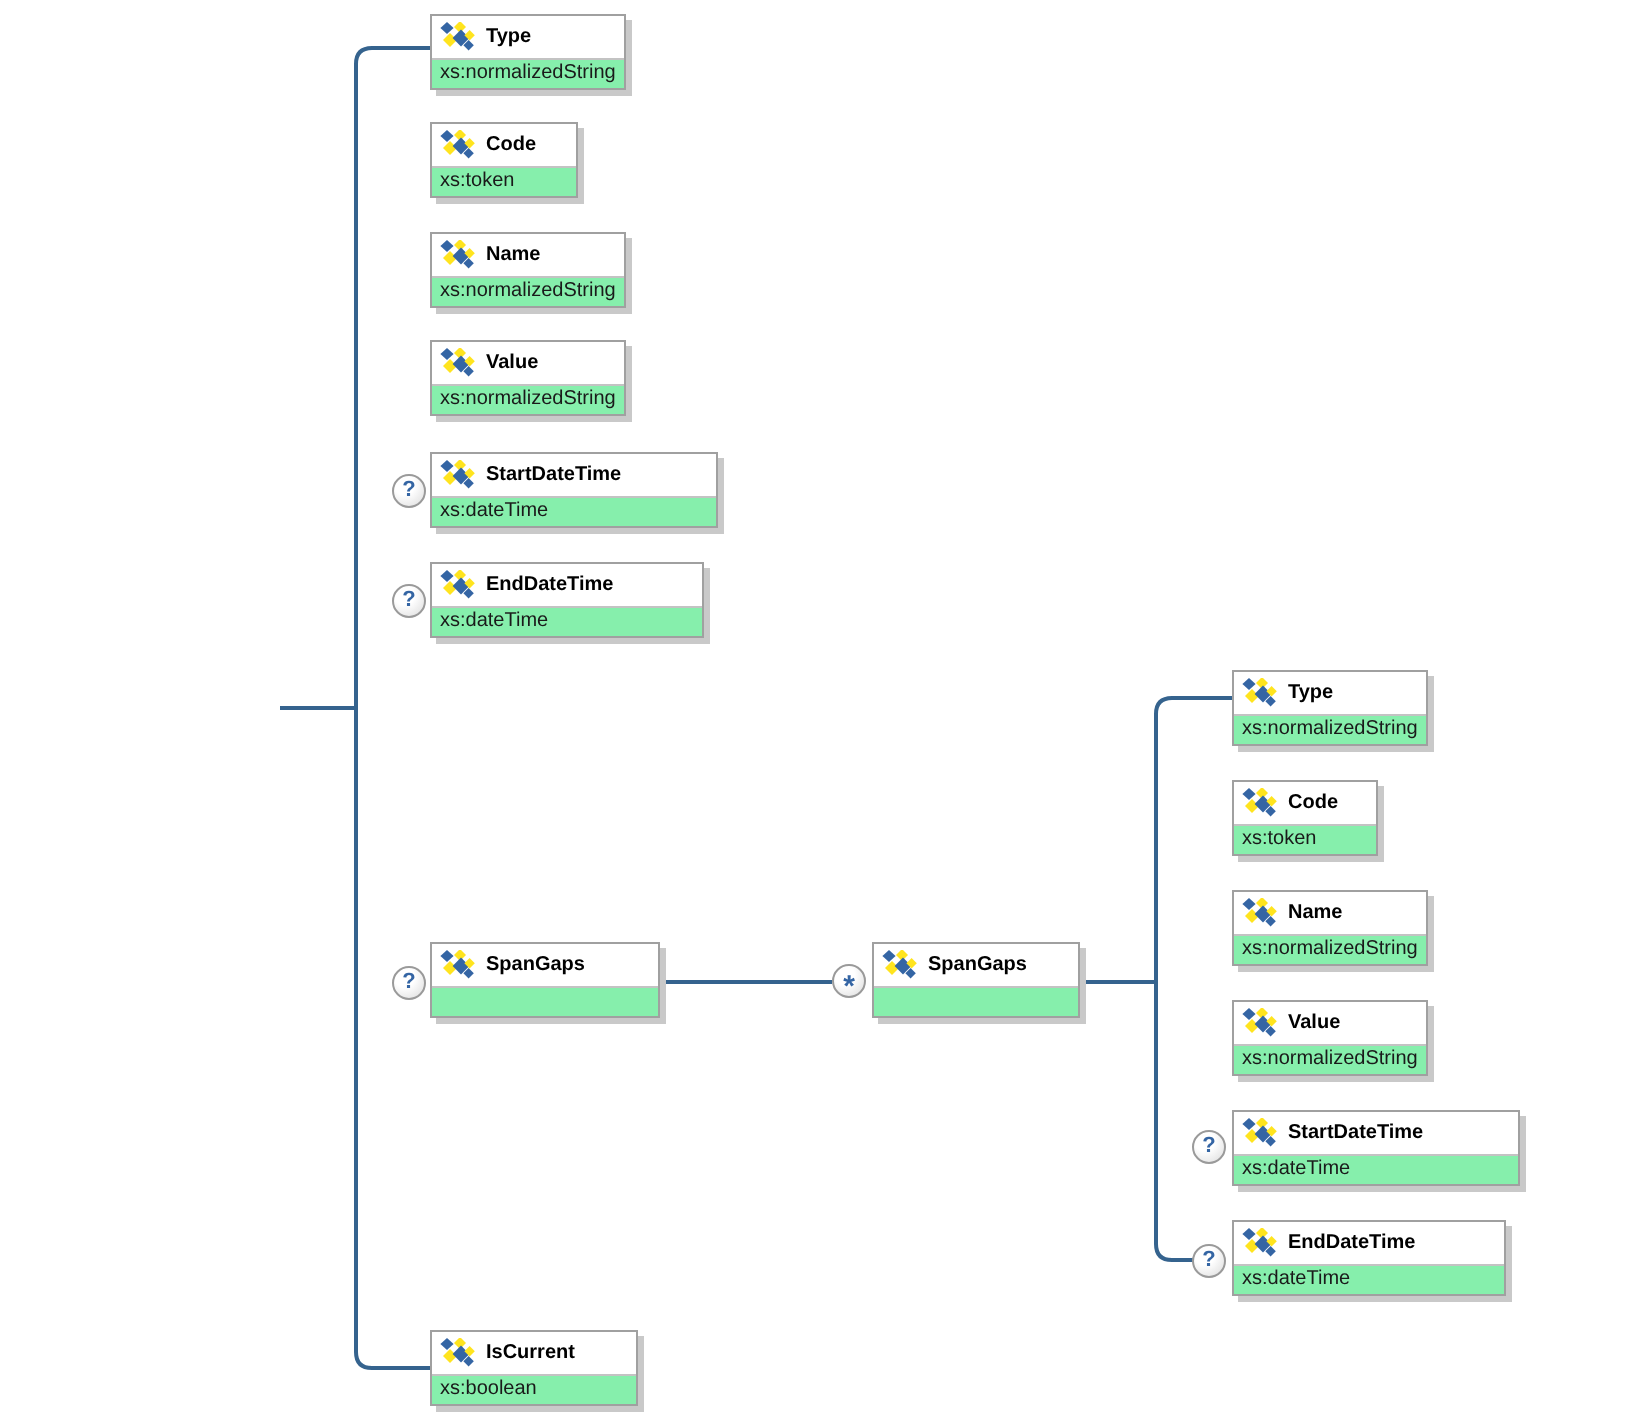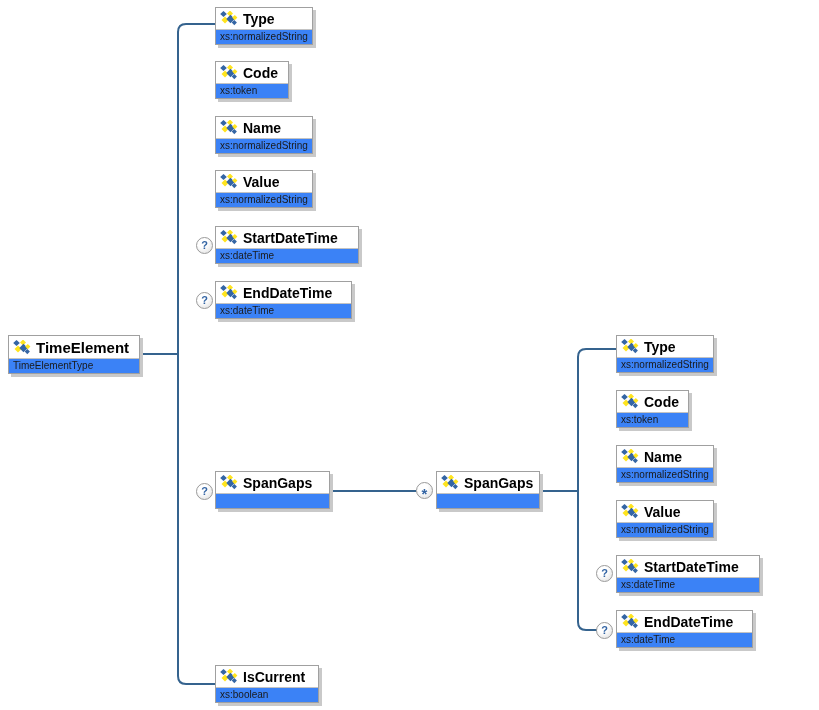--- a/index.html
+++ b/index.html
@@ -7,26 +7,26 @@
     position:relative;width:819px;height:710px;background:#ffffff;
     font-family:"Liberation Sans",sans-serif;overflow:hidden;
   }
   .wires{position:absolute;left:0;top:0;z-index:0;}
   .node{
     position:absolute;background:#ffffff;border:1px solid #a0a0a0;
     box-shadow:3px 3px 0 #c9c9c9;white-space:nowrap;z-index:1;box-sizing:border-box;
   }
   .node-title{
     display:flex;align-items:center;height:21px;padding:0 7px 0 4px;
-    font-weight:bold;font-size:14px;color:#000;
+    font-weight:bold;font-size:10px;color:#000;
   }
   .root .node-title{font-size:15px;height:22px;}
   .el-icon{display:inline-flex;margin-right:5px;flex:0 0 auto;}
   .node-sub{
-    background:#3b82f6;border-top:1px solid #c3c3c3;height:14px;line-height:13px;
+    background:#86efac;border-top:1px solid #c3c3c3;height:14px;line-height:13px;
     font-size:10px;color:#1a1a1a;padding:0 4px;min-width:10px;
   }
   .occ{
     position:absolute;width:17px;height:17px;border:1px solid #9a9a9a;border-radius:50%;
     background:radial-gradient(circle at 35% 30%, #ffffff 35%, #dedede 95%);
     color:#3465a4;font-weight:bold;font-size:11px;text-align:center;line-height:15px;
     box-sizing:border-box;z-index:2;
   }
   .occ.many{font-size:15px;line-height:22px;}
 </style>
@@ -49,31 +49,20 @@
 <div class="canvas">
 
   <svg class="wires" width="819" height="710">
     <path d="M 140 354 H 178" stroke="#35638e" stroke-width="2" fill="none"></path>
     <path d="M 215 24 H 186 Q 178 24 178 32 V 676 Q 178 684 186 684 H 215" stroke="#35638e" stroke-width="2" fill="none"></path>
     <path d="M 330 491 H 416" stroke="#35638e" stroke-width="2" fill="none"></path>
     <path d="M 540 491 H 578" stroke="#35638e" stroke-width="2" fill="none"></path>
     <path d="M 616 349 H 586 Q 578 349 578 357 V 622 Q 578 630 586 630 H 597" stroke="#35638e" stroke-width="2" fill="none"></path>
   </svg>
 
-  <div class="node root" style="left:8px;top:335px;min-width:132px">
-    <div class="node-title">
-      <span class="el-icon">
-          <svg width="18" height="15" viewBox="0 0 18 15">
-            <use href="#element-glyph"></use>
-          </svg>
-        </span>
-      <span>TimeElement</span>
-    </div>
-    <div class="node-sub">TimeElementType</div>
-  </div>
 
   <div class="node" style="left:215px;top:7px;min-width:92px">
     <div class="node-title">
       <span class="el-icon">
           <svg width="18" height="15" viewBox="0 0 18 15">
             <use href="#element-glyph"></use>
           </svg>
         </span>
       <span>Type</span>
     </div>

